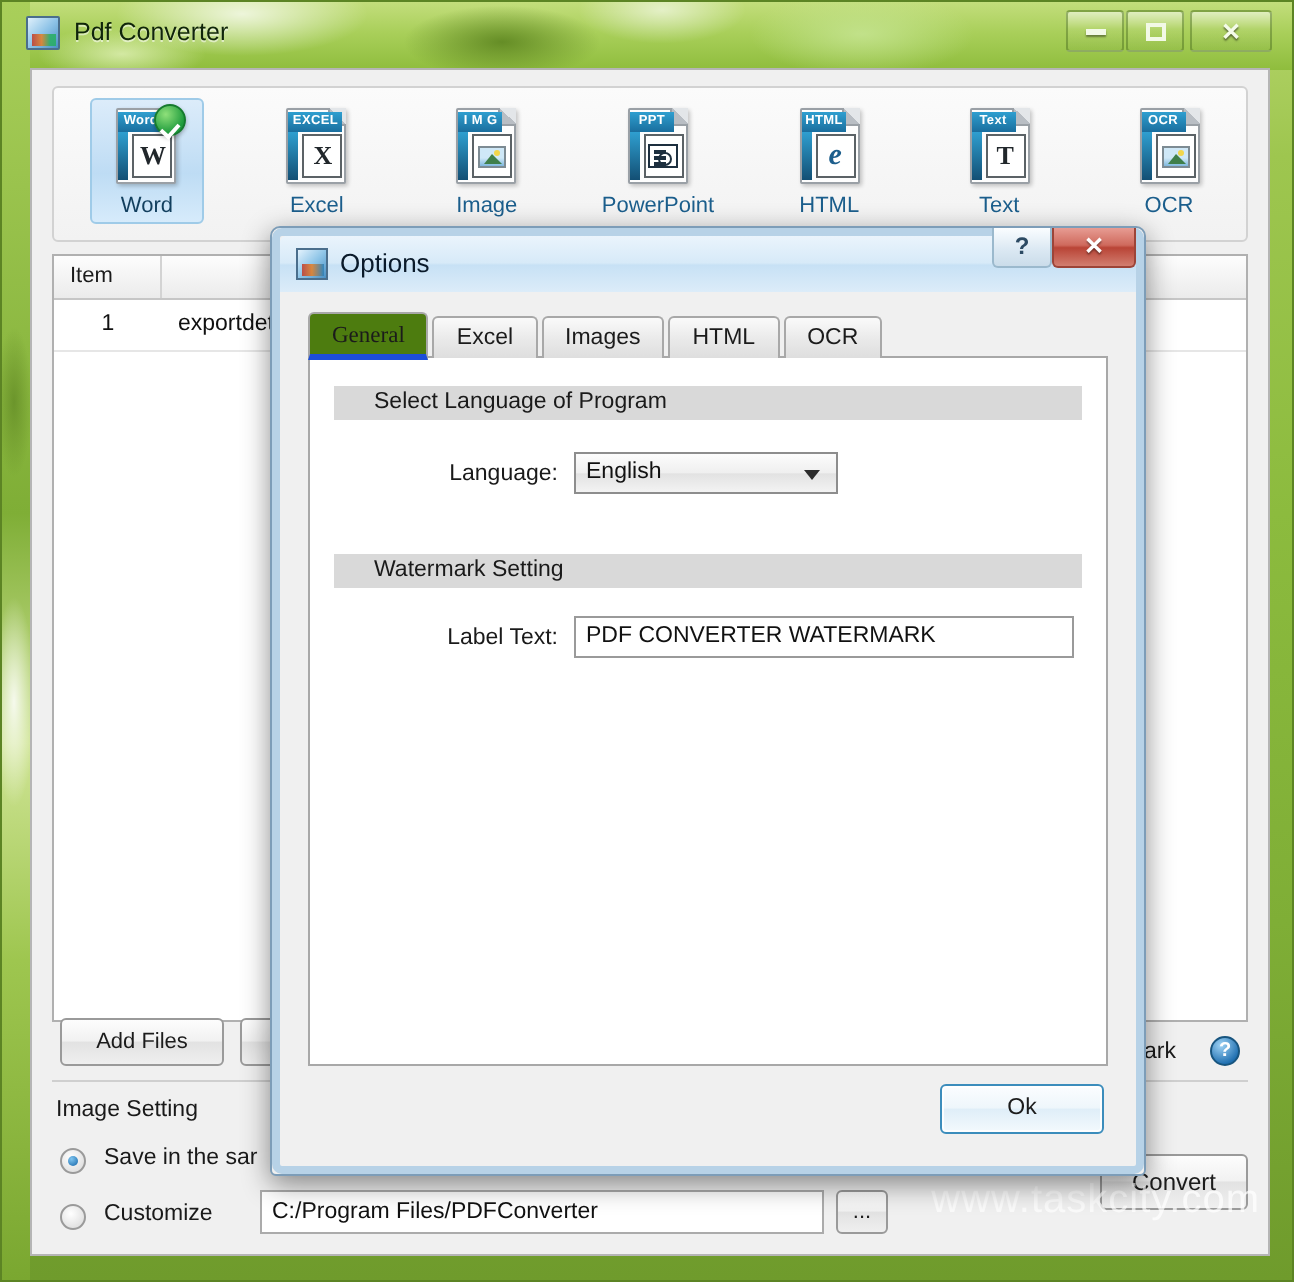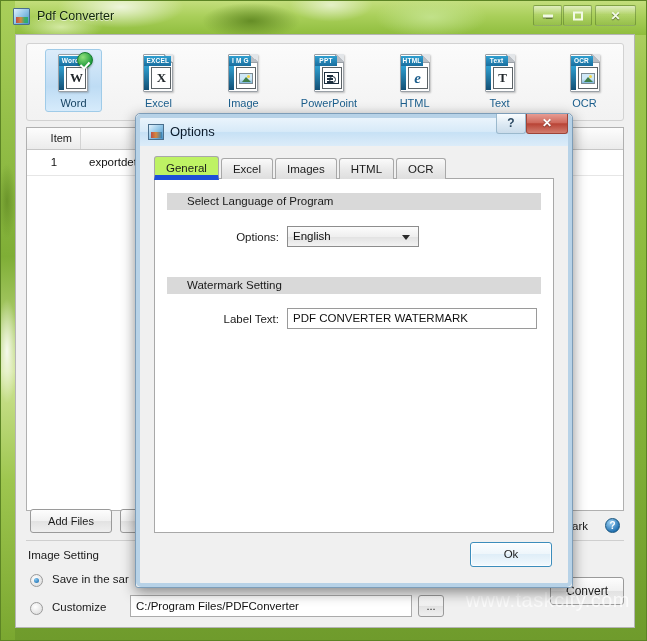--- a/index.html
+++ b/index.html
@@ -172,21 +172,21 @@
   }
   #fl-head {
     height: 22px; display: flex;
     background: linear-gradient(180deg,#fdfdfd,#ebebeb);
     border-bottom: 1px solid #c6c6c6;
   }
   .fl-th {
     font-size: 11px; color: #1a1a1a; line-height: 21px;
     border-right: 1px solid #d3d3d3; padding: 0 8px;
   }
-  #th-item { width: 54px; text-align: right; }
+  #th-item { width: 54px; text-align: left; }
   #th-file { flex: 1; text-align: right; }
   #th-pages { width: 110px; text-align: center; }
   #th-status { width: 120px; text-align: left; border-right: none; }
   .fl-row { height: 26px; display: flex; border-bottom: 1px solid #e6e6e6; }
   .fl-td { font-size: 11.5px; color: #111; line-height: 25px; padding: 0 8px; }
   #td-item { width: 54px; text-align: center; }
   #td-file { flex: 1; }
 
   
   .btn {
@@ -302,24 +302,25 @@
   .tab {
     height: 21px; line-height: 20px; padding: 0 11px;
     font-size: 11.5px; color:#1b1b1b;
     background: linear-gradient(180deg,#fafafa,#e9e9e9 55%,#dedede);
     border: 1px solid #a8a8a8; border-bottom: none;
     border-radius: 3px 3px 0 0;
     margin-right: 2px;
   }
   .tab.active {
     height: 24px; line-height: 23px;
-    background: #bef264;
-    border-bottom: 5px solid #1d4ed8;
+    background: #4d7c0f;
+    border-bottom: 3px solid #1d4ed8;
     position: relative; z-index: 3;
     margin-bottom: -1px;
+    font-family: Liberation Serif, serif;
   }
   #tabpanel {
     position:absolute; left: 8px; top: 30px; right: 8px; bottom: 44px;
     background: #ffffff; border: 1px solid #a8a8a8;
   }
   .grp-header {
     position:absolute; left: 12px; right: 12px; height: 17px;
     background: #d9d9d9; font-size: 11.5px; color:#1a1a1a;
     line-height: 17px; padding-left: 20px;
   }
@@ -532,21 +533,21 @@
         <div class="tab active">General</div>
         <div class="tab">Excel</div>
         <div class="tab">Images</div>
         <div class="tab">HTML</div>
         <div class="tab">OCR</div>
       </div>
 
       <div id="tabpanel">
         <div class="grp-header" id="grp-lang">Select Language of Program</div>
 
-        <div class="field-label" id="lbl-language">Options:</div>
+        <div class="field-label" id="lbl-language">Language:</div>
         <div id="lang-select">
           <span>English</span>
           <span id="lang-arrow"></span>
         </div>
 
         <div class="grp-header" id="grp-wm">Watermark Setting</div>
 
         <div class="field-label" id="lbl-labeltext">Label Text:</div>
         <div id="labeltext-input">PDF CONVERTER WATERMARK</div>
       </div>

